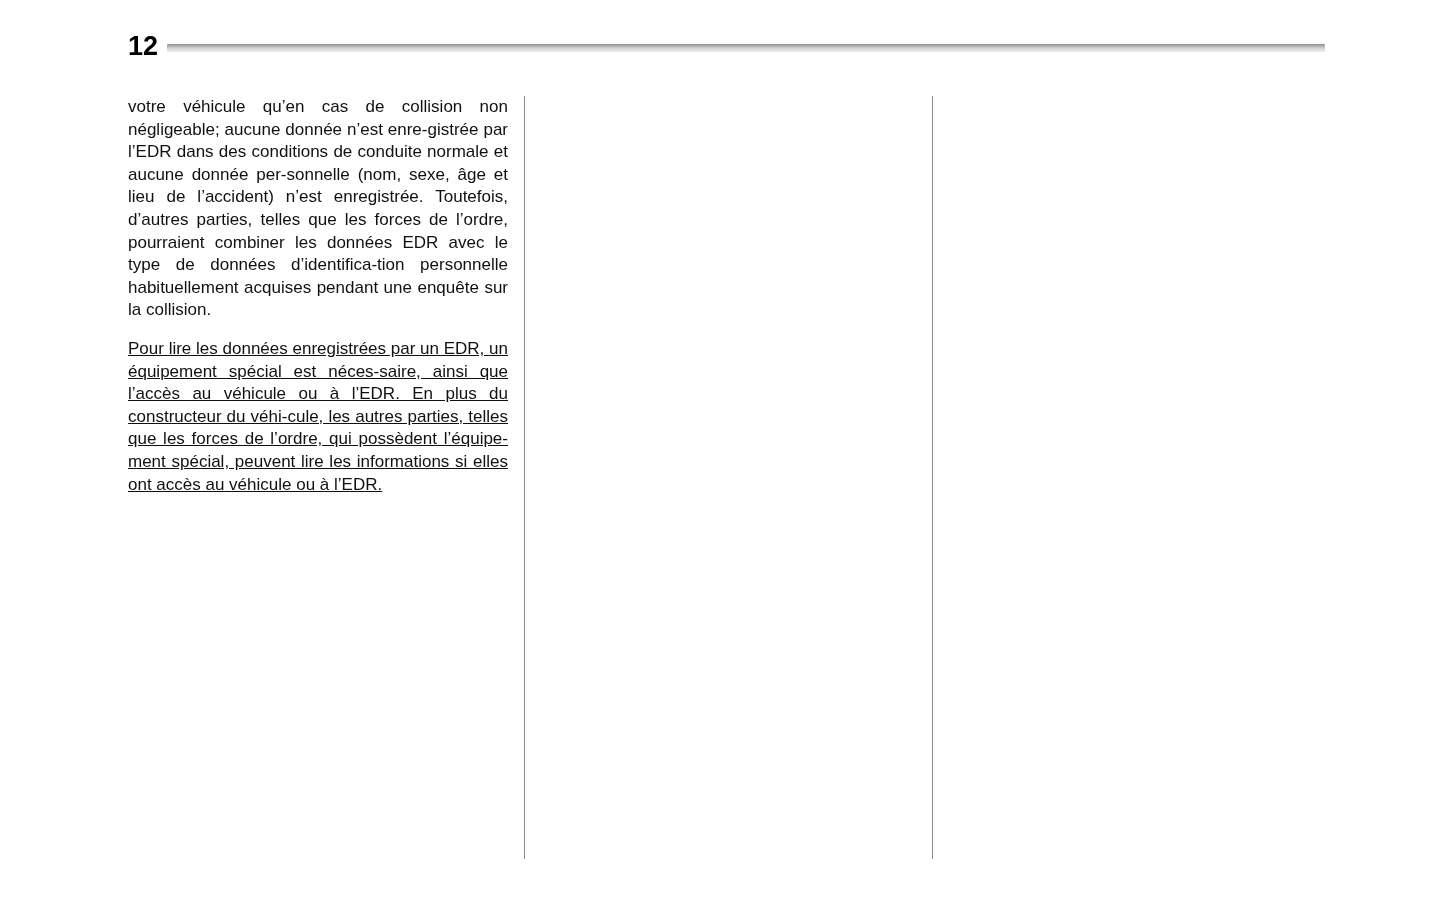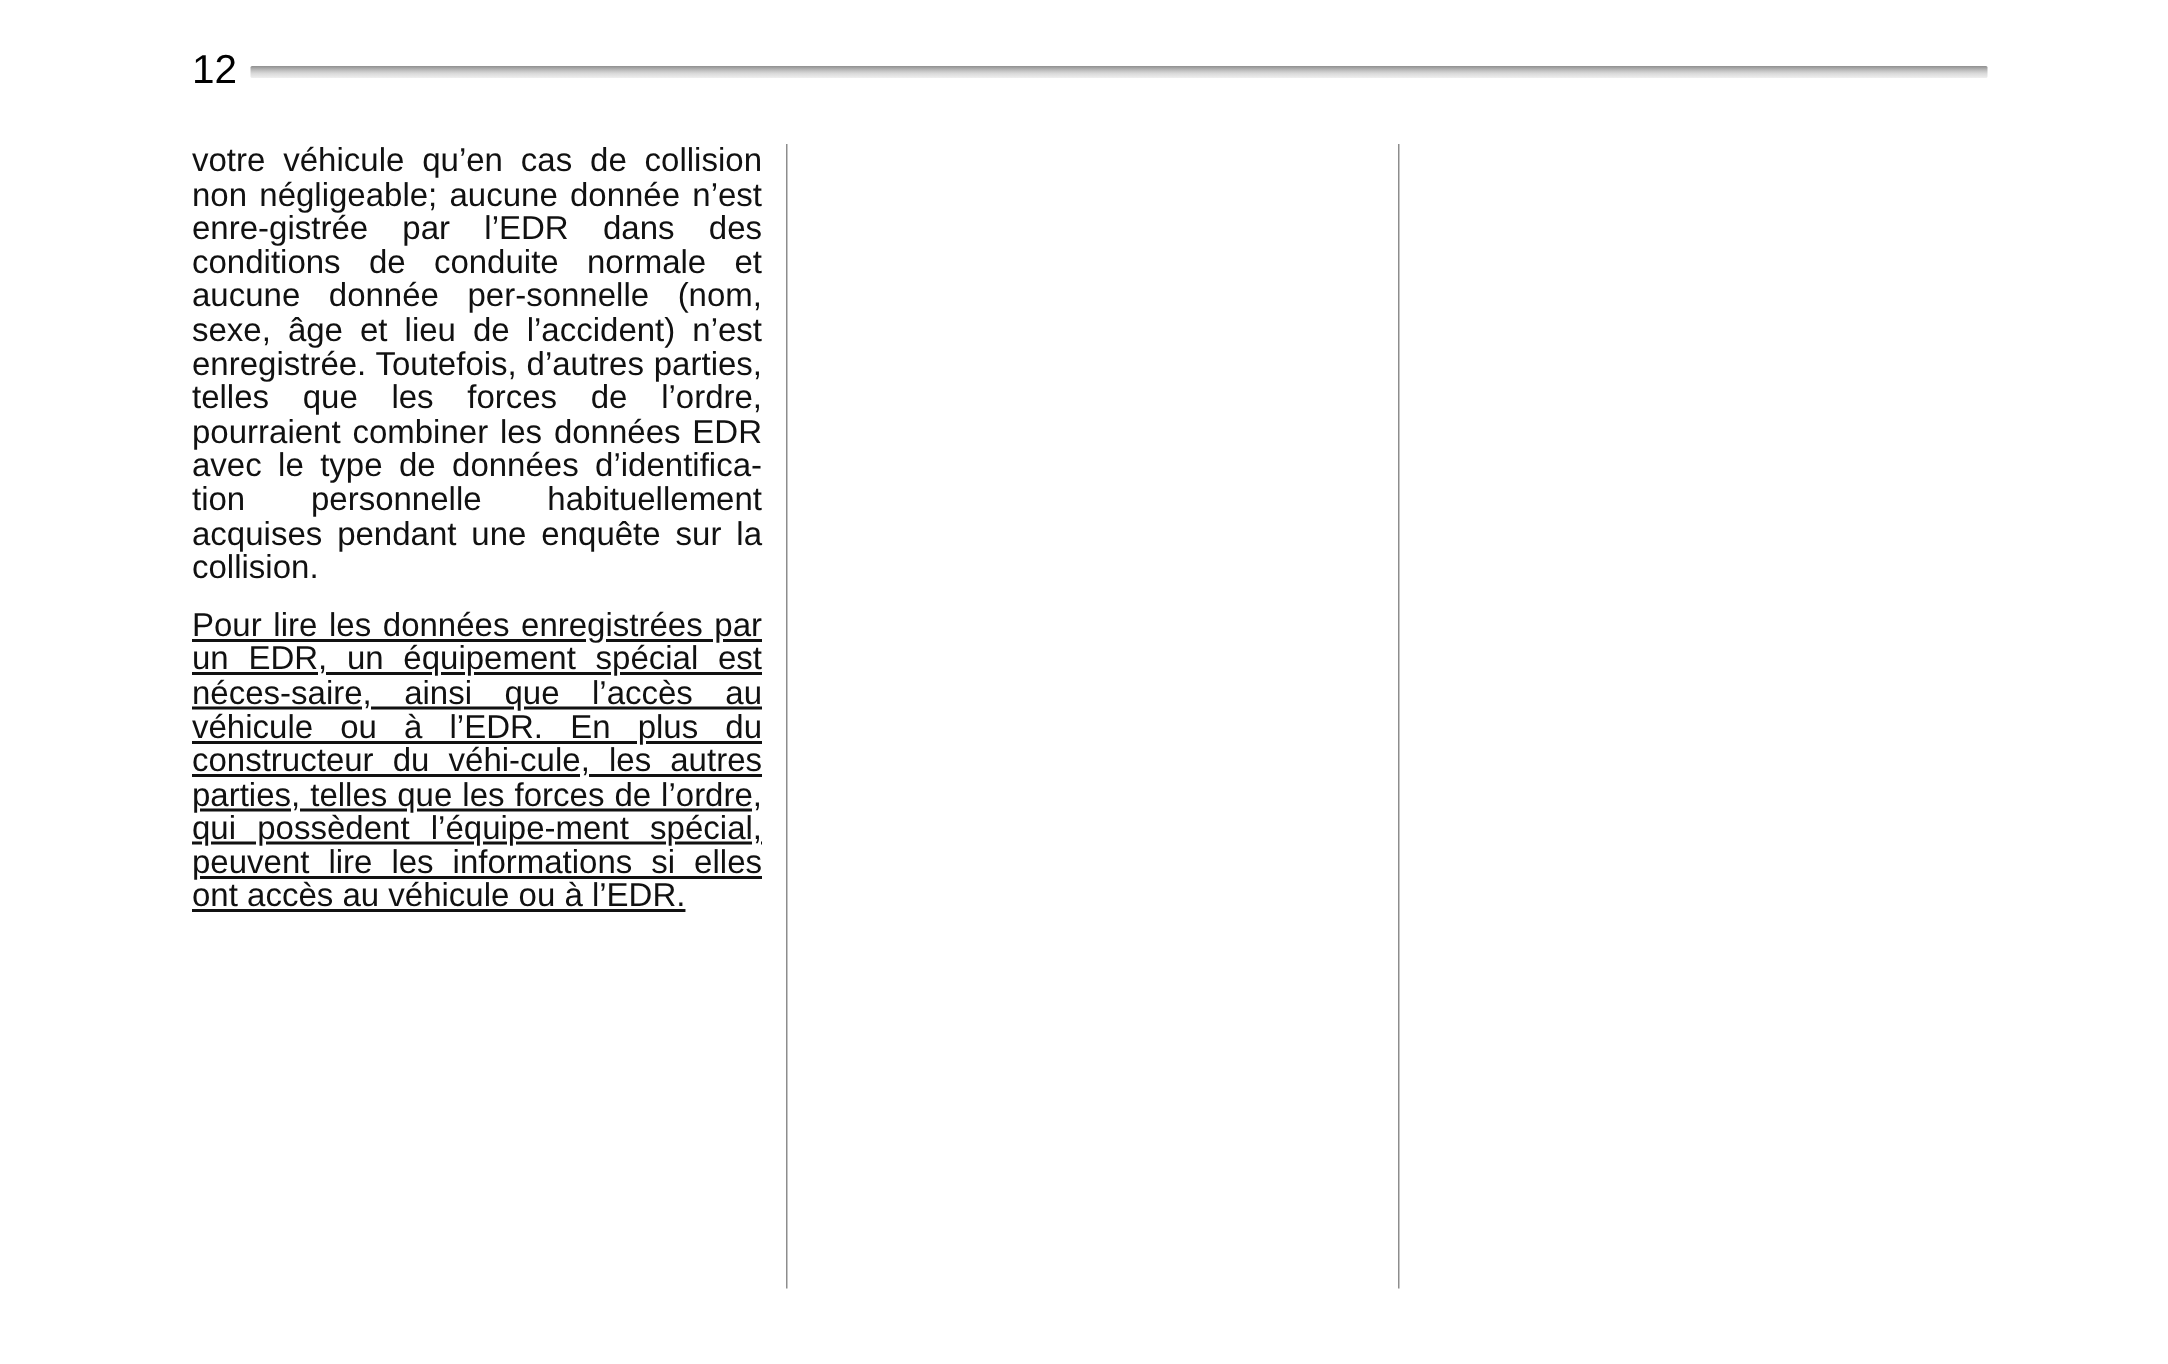--- a/index.html
+++ b/index.html
@@ -26,21 +26,21 @@
     position: absolute;
     left: 128px;
     top: 28px;
     width: 1197px;
     height: 36px;
     display: flex;
     align-items: center;
   }
   .page-number {
     font-size: 27px;
-    font-weight: normal;
+    font-weight: bold;
     line-height: 1;
     letter-spacing: 0px;
     color: #000000;
     padding-right: 9px;
     flex: 0 0 auto;
   }
   .header-rule {
     flex: 1 1 auto;
     height: 8px;
     background: linear-gradient(to bottom, #8f8f8f 0%, #bdbdbd 35%, #d8d8d8 60%, #efefef 100%);
@@ -72,21 +72,21 @@
     border-left: 1px solid #8d8d8d;
     padding-left: 24px;
   }
   .col-3 {
     width: 393px;
     border-left: 1px solid #8d8d8d;
     padding-left: 24px;
   }
 
   .para {
-    font-size: 22px;
+    font-size: 17px;
     line-height: 22.6px;
     text-align: justify;
     text-justify: inter-word;
     margin: 0 16px 16px 0;
     hyphens: manual;
     color: #111111;
   }
   .para:last-child {
     margin-bottom: 0;
     text-decoration: underline;

